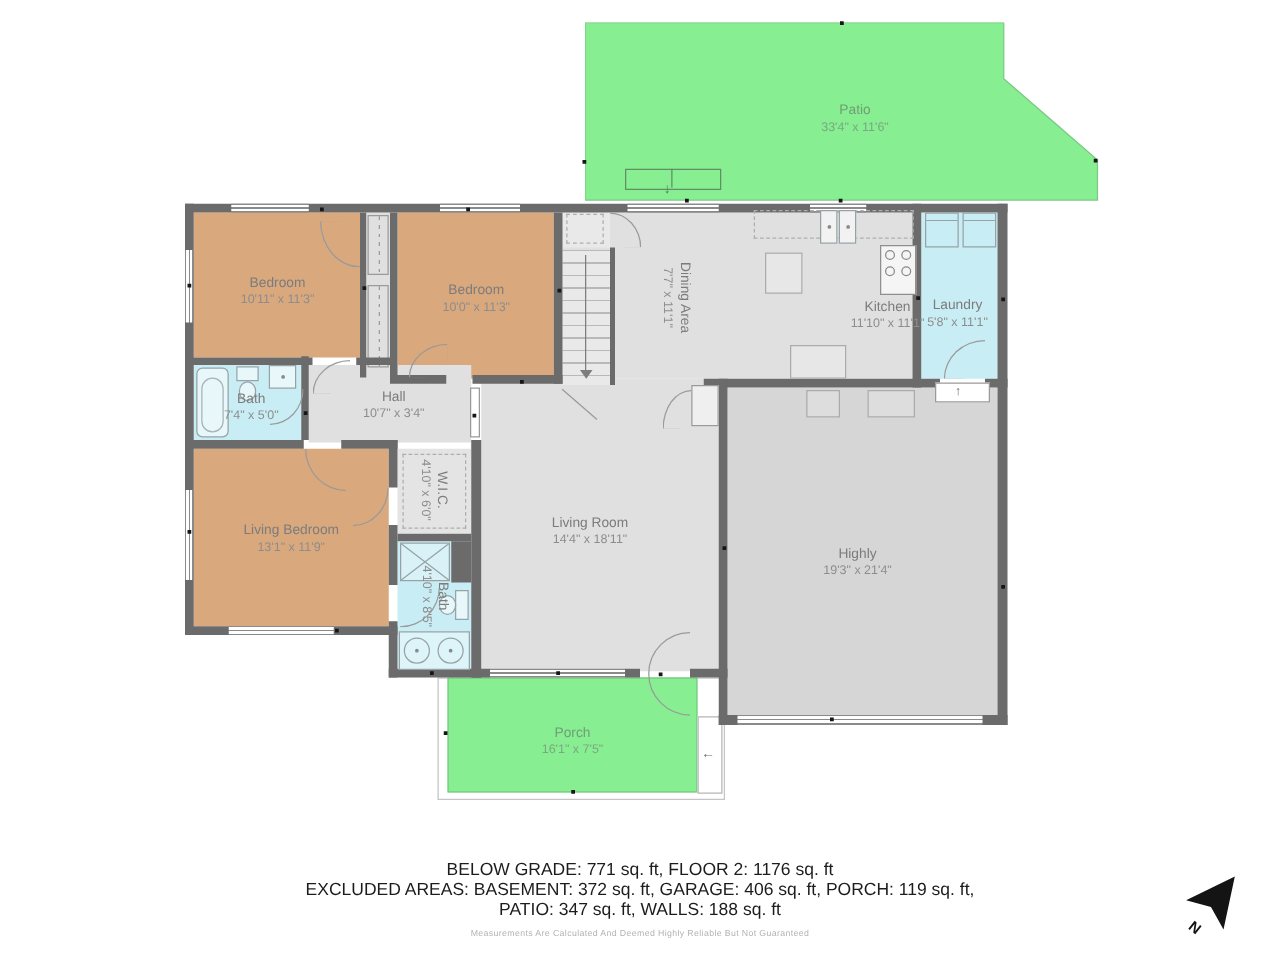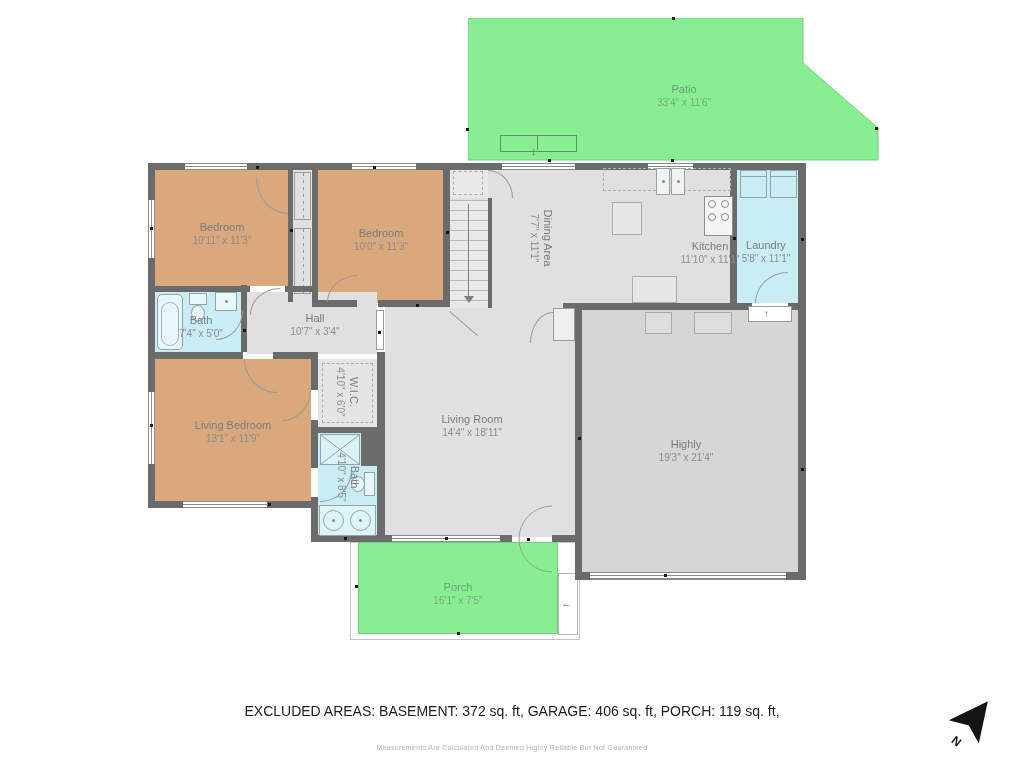--- a/index.html
+++ b/index.html
@@ -252,21 +252,23 @@
   </div>
   <div class="room-label" style="left:686px;top:450px;">
     <div class="rname">Highly</div>
     <div class="rdims">19'3" x 21'4"</div>
   </div>
   <div class="room-label" style="left:458px;top:593px;color:#6f9f78;">
     <div class="rname">Porch</div>
     <div class="rdims" style="color:#7aa883;">16'1" x 7'5"</div>
   </div>
 
+  <div class="summary sum-line" style="top:687px;">BELOW GRADE: 771 sq. ft, FLOOR 2: 1176 sq. ft</div>
   <div class="summary sum-line" style="top:703px;">EXCLUDED AREAS: BASEMENT: 372 sq. ft, GARAGE: 406 sq. ft, PORCH: 119 sq. ft,</div>
+  <div class="summary sum-line" style="top:719px;">PATIO: 347 sq. ft, WALLS: 188 sq. ft</div>
   <div class="summary disclaimer" style="top:744px;">Measurements Are Calculated And Deemed Highly Reliable But Not Guaranteed</div>
 
   <div class="abs" style="left:938px;top:692px;width:64px;height:64px;transform:rotate(38deg);text-align:center;">
     <svg width="64" height="44">
       <polygon points="32,3 13,42 32,34 51,42" fill="#141414"></polygon>
     </svg>
     <div style="font-size:12px;font-weight:bold;color:#141414;line-height:12px;">N</div>
   </div>
 
 </div>

